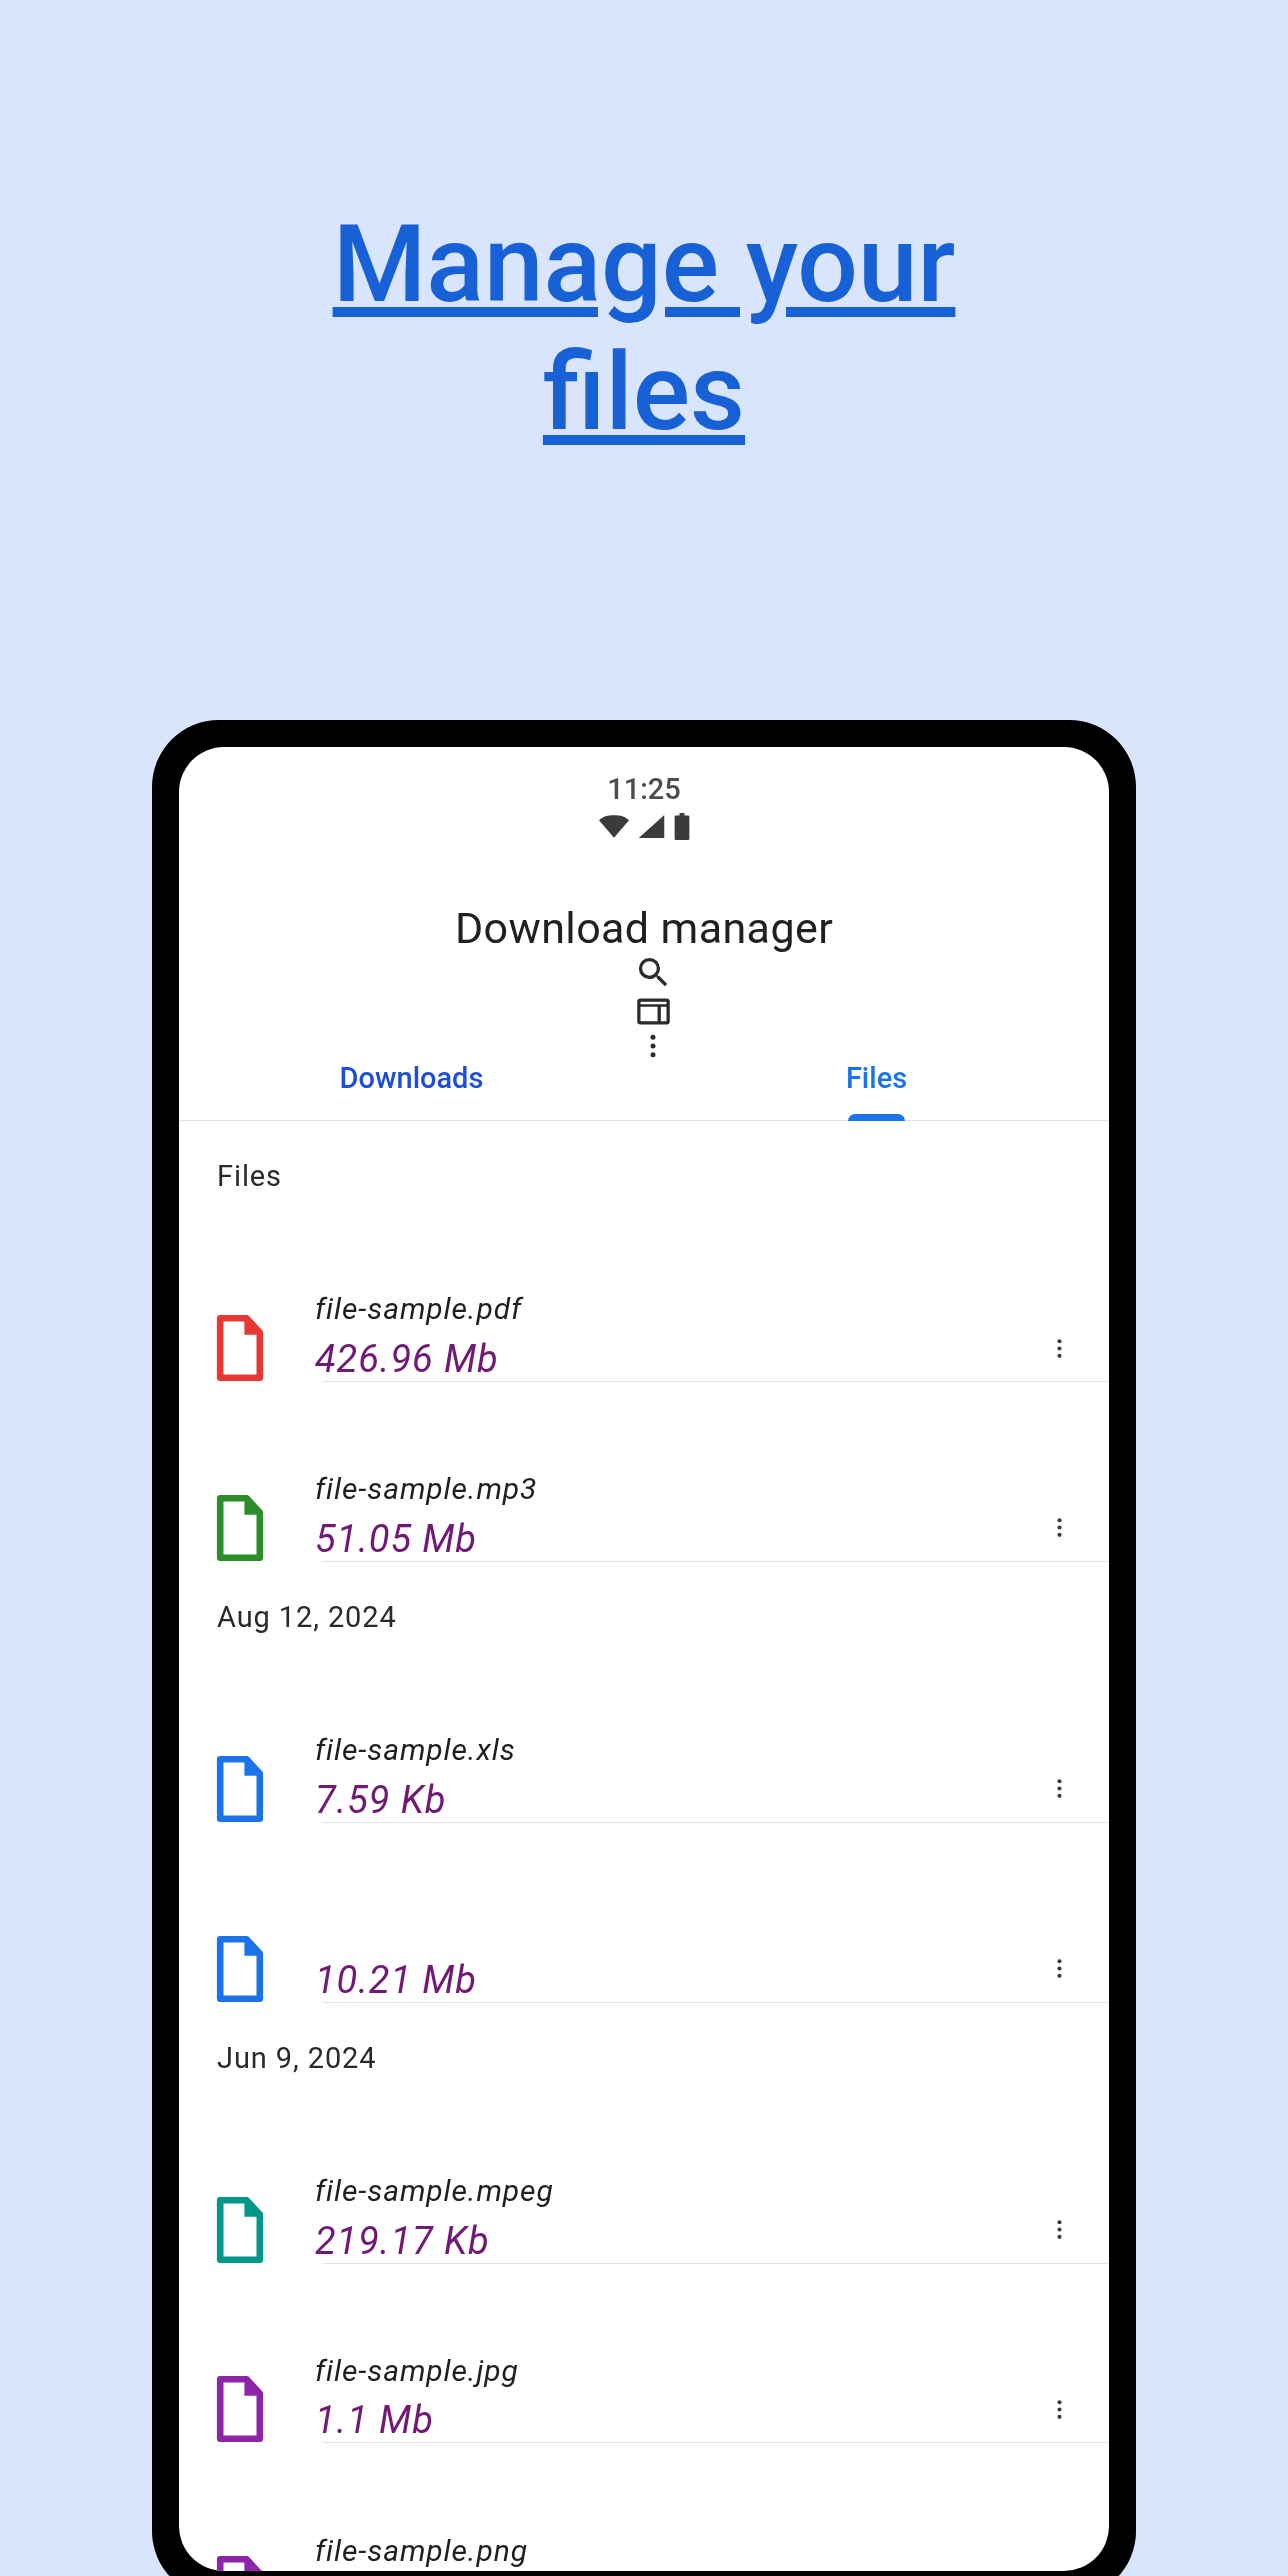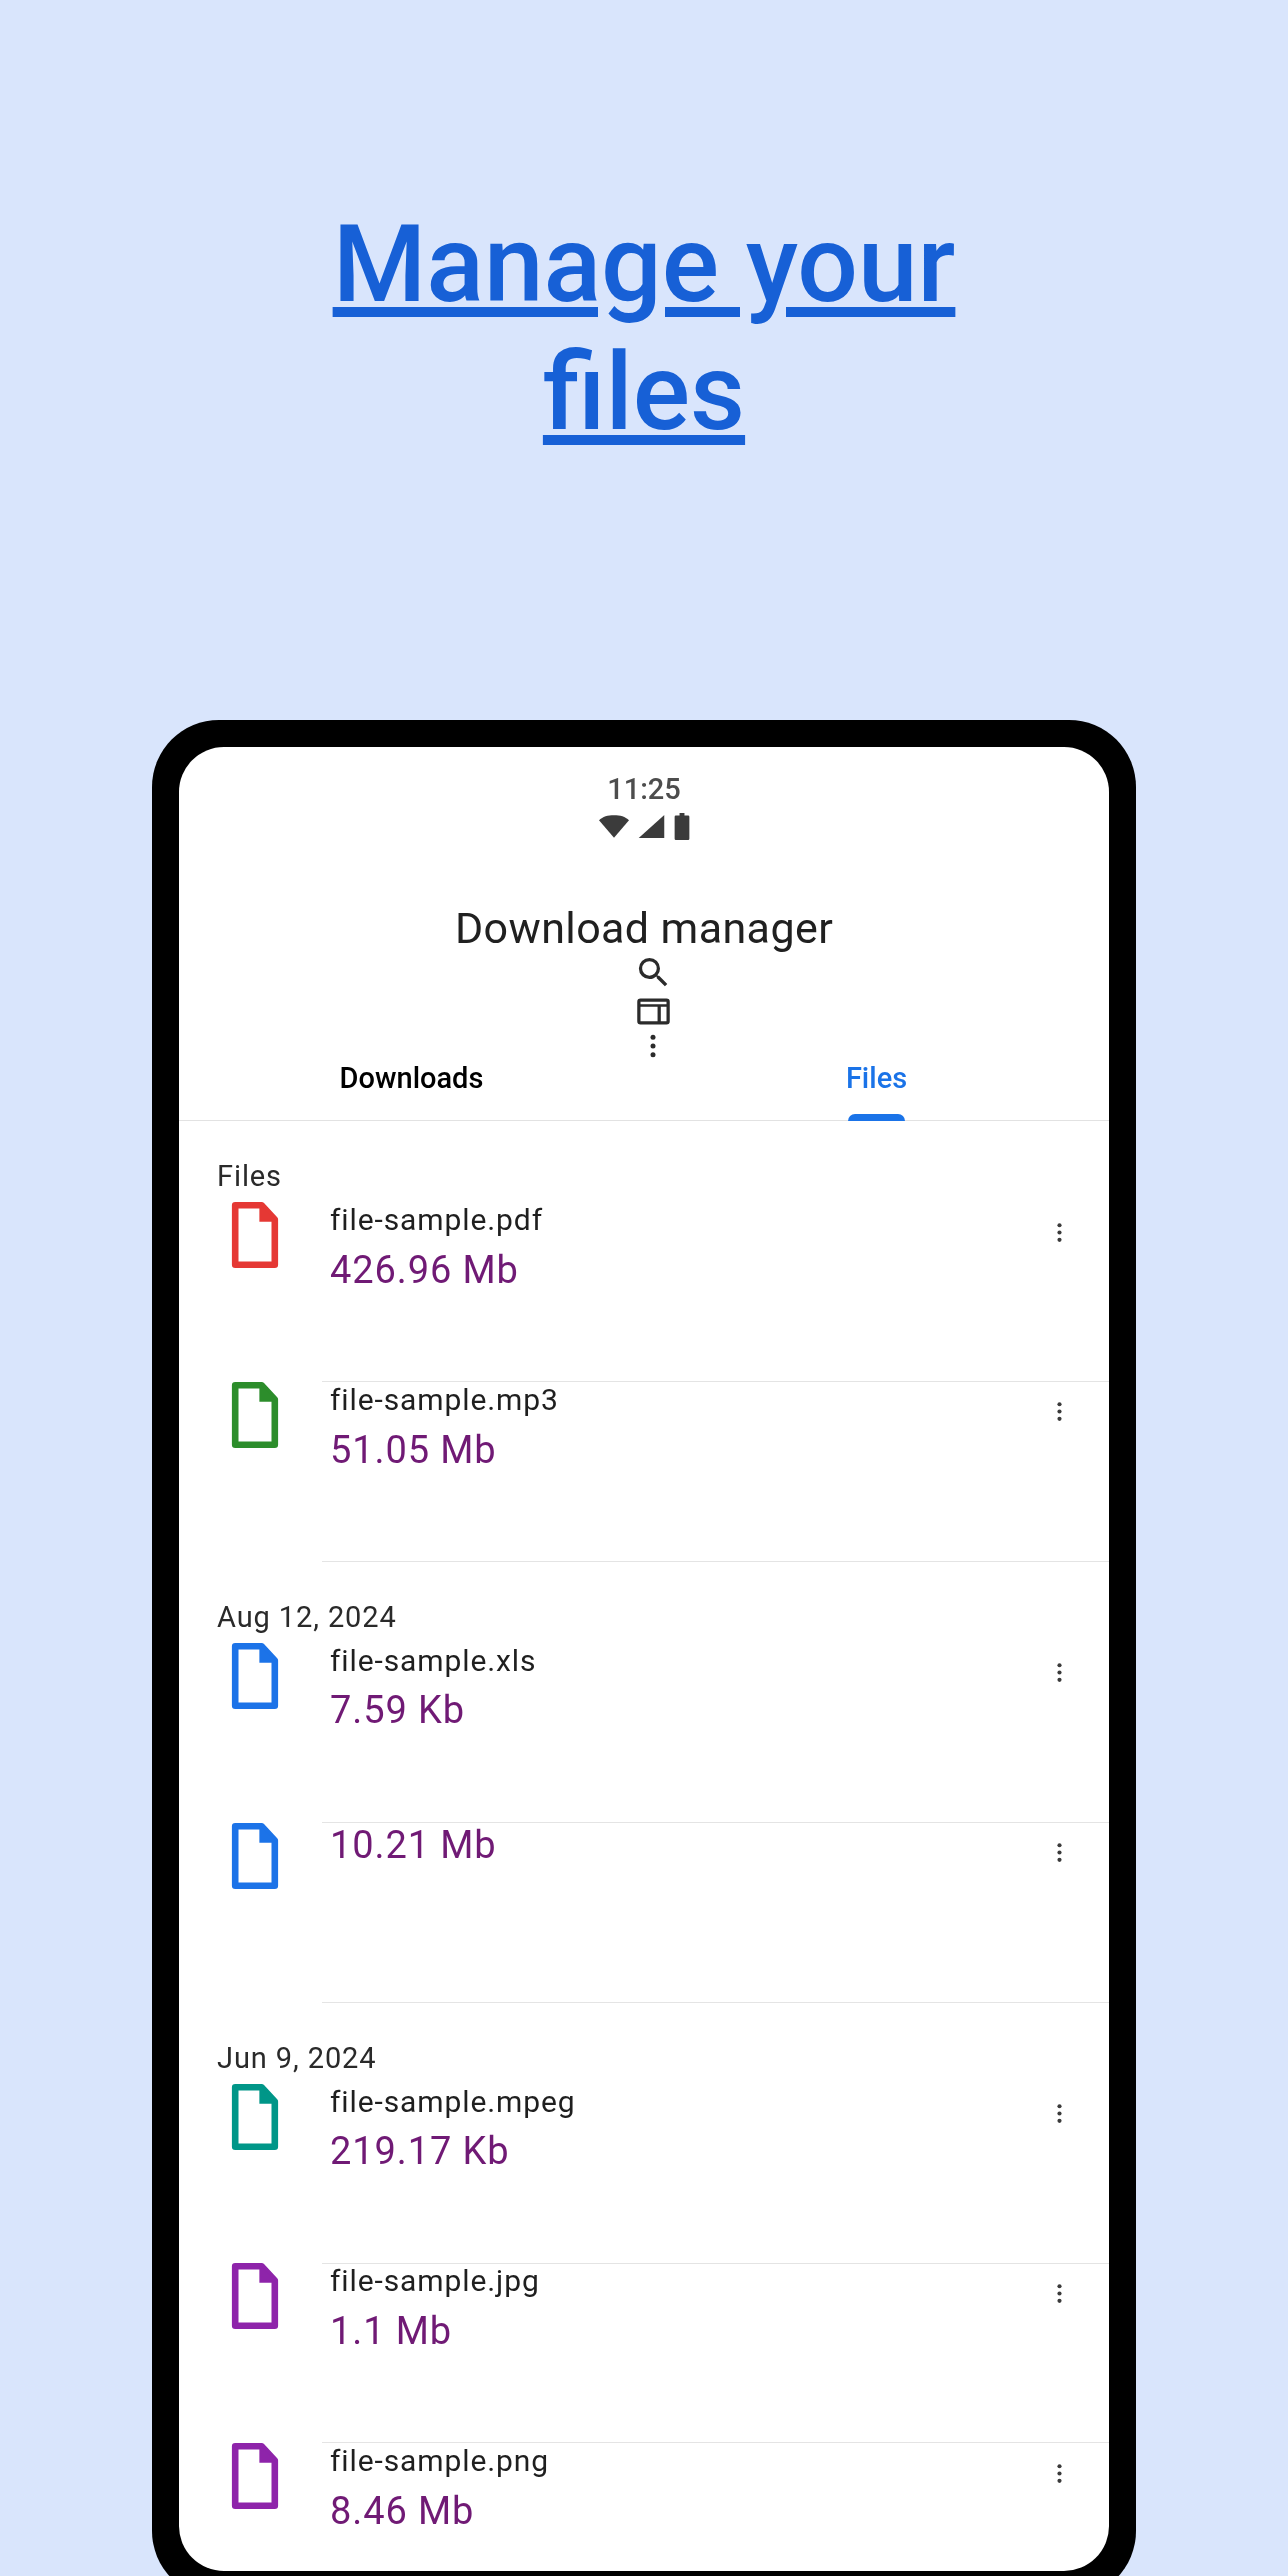--- a/index.html
+++ b/index.html
@@ -84,21 +84,21 @@
     border-bottom: 0.9px solid #e2e2e2;
     margin-top: 43px;
   }
   .tab {
     flex: 1;
     display: flex;
     align-items: center;
     justify-content: center;
     font-size: 29px;
     font-weight: 500;
-    color: #000000;
+    color: #1d4ed8;
     position: relative;
     cursor: pointer;
   }
   .tab.active { color: #1a73e8; }
   .tab.active::after {
     content: "";
     position: absolute;
     bottom: -0.9px;
     width: 57px;
     height: 7.2px;
@@ -110,24 +110,25 @@
 
   .section-header {
     font-size: 29px;
     color: #2a2a2a;
     letter-spacing: 0.9px;
     padding: 38px 0 9px 38px;
   }
 
   .file-row {
     display: flex;
-    align-items: flex-start;
+    align-items: flex-end;
     height: 179px;
-    padding: 0 18px 0 44px;
+    padding: 0 18px 0 29px;
     cursor: pointer;
+    font-style: italic;
   }
   .file-icon {
     width: 107px;
     display: flex;
     justify-content: flex-start;
     padding-left: 5.4px;
   }
   .file-meta {
     flex: 1;
     display: flex;

